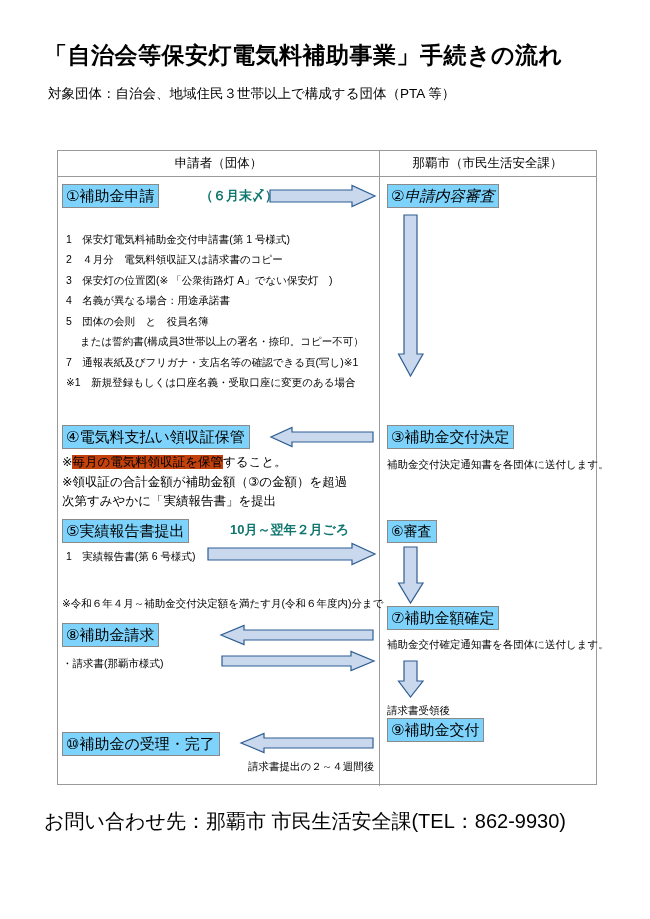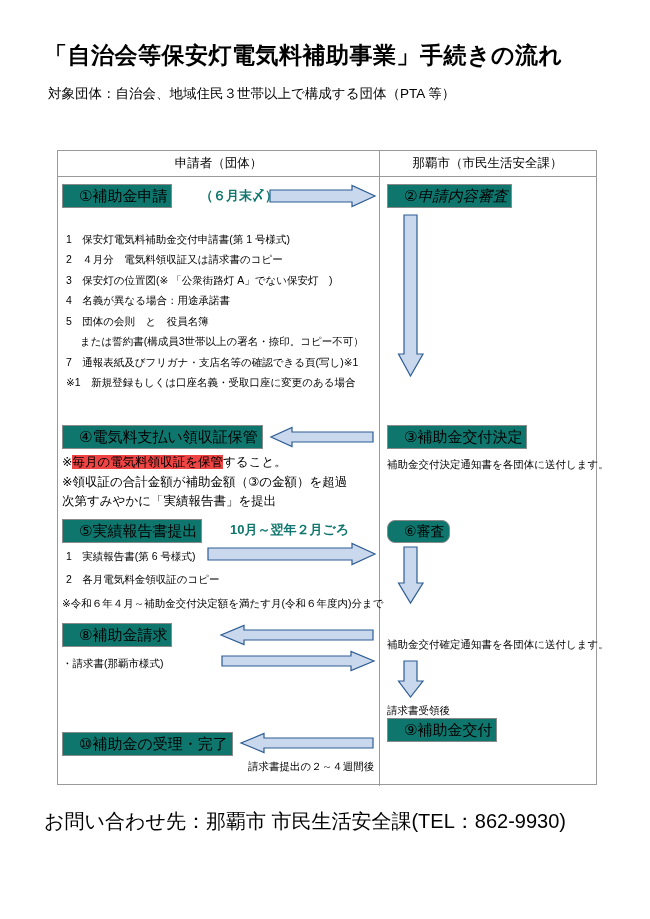--- a/index.html
+++ b/index.html
@@ -70,28 +70,28 @@
     text-align: center;
     white-space: nowrap;
   }
   #head-applicant { left: 0; width: 321px; }
   #head-city { left: 321px; width: 217px; }
 
   
   .step-box {
     position: absolute;
     border: 1px solid #8a8a8a;
-    background: #0f766e;
+    background: #7dd3fc;
     font-size: 15px;
     line-height: 1.15;
-    padding: 2px 4px 3px 16px;
+    padding: 2px 4px 3px 3px;
     white-space: nowrap;
     box-sizing: border-box;
   }
-  .step-box.small { font-size: 14px; border-radius: 8px; }
+  .step-box.small { font-size: 14px; }
 
   
   .note {
     position: absolute;
     font-size: 10.5px;
     line-height: 1.55;
     white-space: nowrap;
   }
   .note-lg {
     position: absolute;
@@ -101,21 +101,21 @@
   }
   .red-note {
     position: absolute;
     color: #0f766e;
     font-size: 13px;
     font-weight: bold;
     white-space: nowrap;
     margin-left: 22px;
   }
   .hl {
-    background: #ef4444;
+    background: #c2410c;
   }
   .doc-list {
     position: absolute;
     font-size: 10.5px;
     line-height: 1.95;
   }
   .doc-list div { white-space: nowrap; }
   .doc-list .indent { padding-left: 14px; }
 
   
@@ -180,21 +180,20 @@
   <div class="note-lg" style="left:4px; top:341px;">次第すみやかに「実績報告書」を提出</div>
 
   <div class="step-box" style="left:4px; top:368px;">⑤実績報告書提出</div>
   <div class="red-note" style="left:150px; top:370px;">10月～翌年２月ごろ</div>
 
   <svg class="arrow-svg" style="left:148px; top:392px;" width="172" height="22" viewBox="0 0 172 22">
     <polygon points="2,5 146,5 146,0.5 169,11 146,21.5 146,17 2,17" fill="#c9d8ec" stroke="#2e5d93" stroke-width="1.2"></polygon>
   </svg>
 
   <div class="note" style="left:8px; top:397px;">1　実績報告書(第 6 号様式)</div>
-  <div class="note" style="left:8px; top:420px;">2　各月電気料金領収証のコピー</div>
   <div class="note" style="left:4px; top:444px;">※令和６年４月～補助金交付決定額を満たす月(令和６年度内)分まで</div>
 
   <div class="step-box" style="left:4px; top:472px;">⑧補助金請求</div>
 
   <svg class="arrow-svg" style="left:162px; top:474px;" width="155" height="20" viewBox="0 0 155 20">
     <polygon points="153,5 24,5 24,0.5 1,10 24,19.5 24,15 153,15" fill="#c9d8ec" stroke="#2e5d93" stroke-width="1.2"></polygon>
   </svg>
 
   <div class="note" style="left:4px; top:504px;">・請求書(那覇市様式)</div>
 
@@ -218,20 +217,21 @@
 
   <div class="step-box" style="left:329px; top:274px;">③補助金交付決定</div>
   <div class="note" style="left:329px; top:305px;">補助金交付決定通知書を各団体に送付します。</div>
 
   <div class="step-box small" style="left:329px; top:369px;">⑥審査</div>
 
   <svg class="arrow-svg" style="left:340px; top:394px;" width="26" height="60" viewBox="0 0 26 60">
     <polygon points="6,2 19,2 19,38 25,38 12.5,58 0.5,38 6,38" fill="#c9d8ec" stroke="#2e5d93" stroke-width="1.2"></polygon>
   </svg>
 
+  <div class="step-box" style="left:329px; top:455px;">⑦補助金額確定</div>
   <div class="note" style="left:329px; top:485px;">補助金交付確定通知書を各団体に送付します。</div>
 
   <svg class="arrow-svg" style="left:340px; top:508px;" width="26" height="40" viewBox="0 0 26 40">
     <polygon points="6,2 19,2 19,22 25,22 12.5,38 0.5,22 6,22" fill="#c9d8ec" stroke="#2e5d93" stroke-width="1.2"></polygon>
   </svg>
 
   <div class="note" style="left:329px; top:551px;">請求書受領後</div>
 
   <div class="step-box" style="left:329px; top:567px;">⑨補助金交付</div>
 

